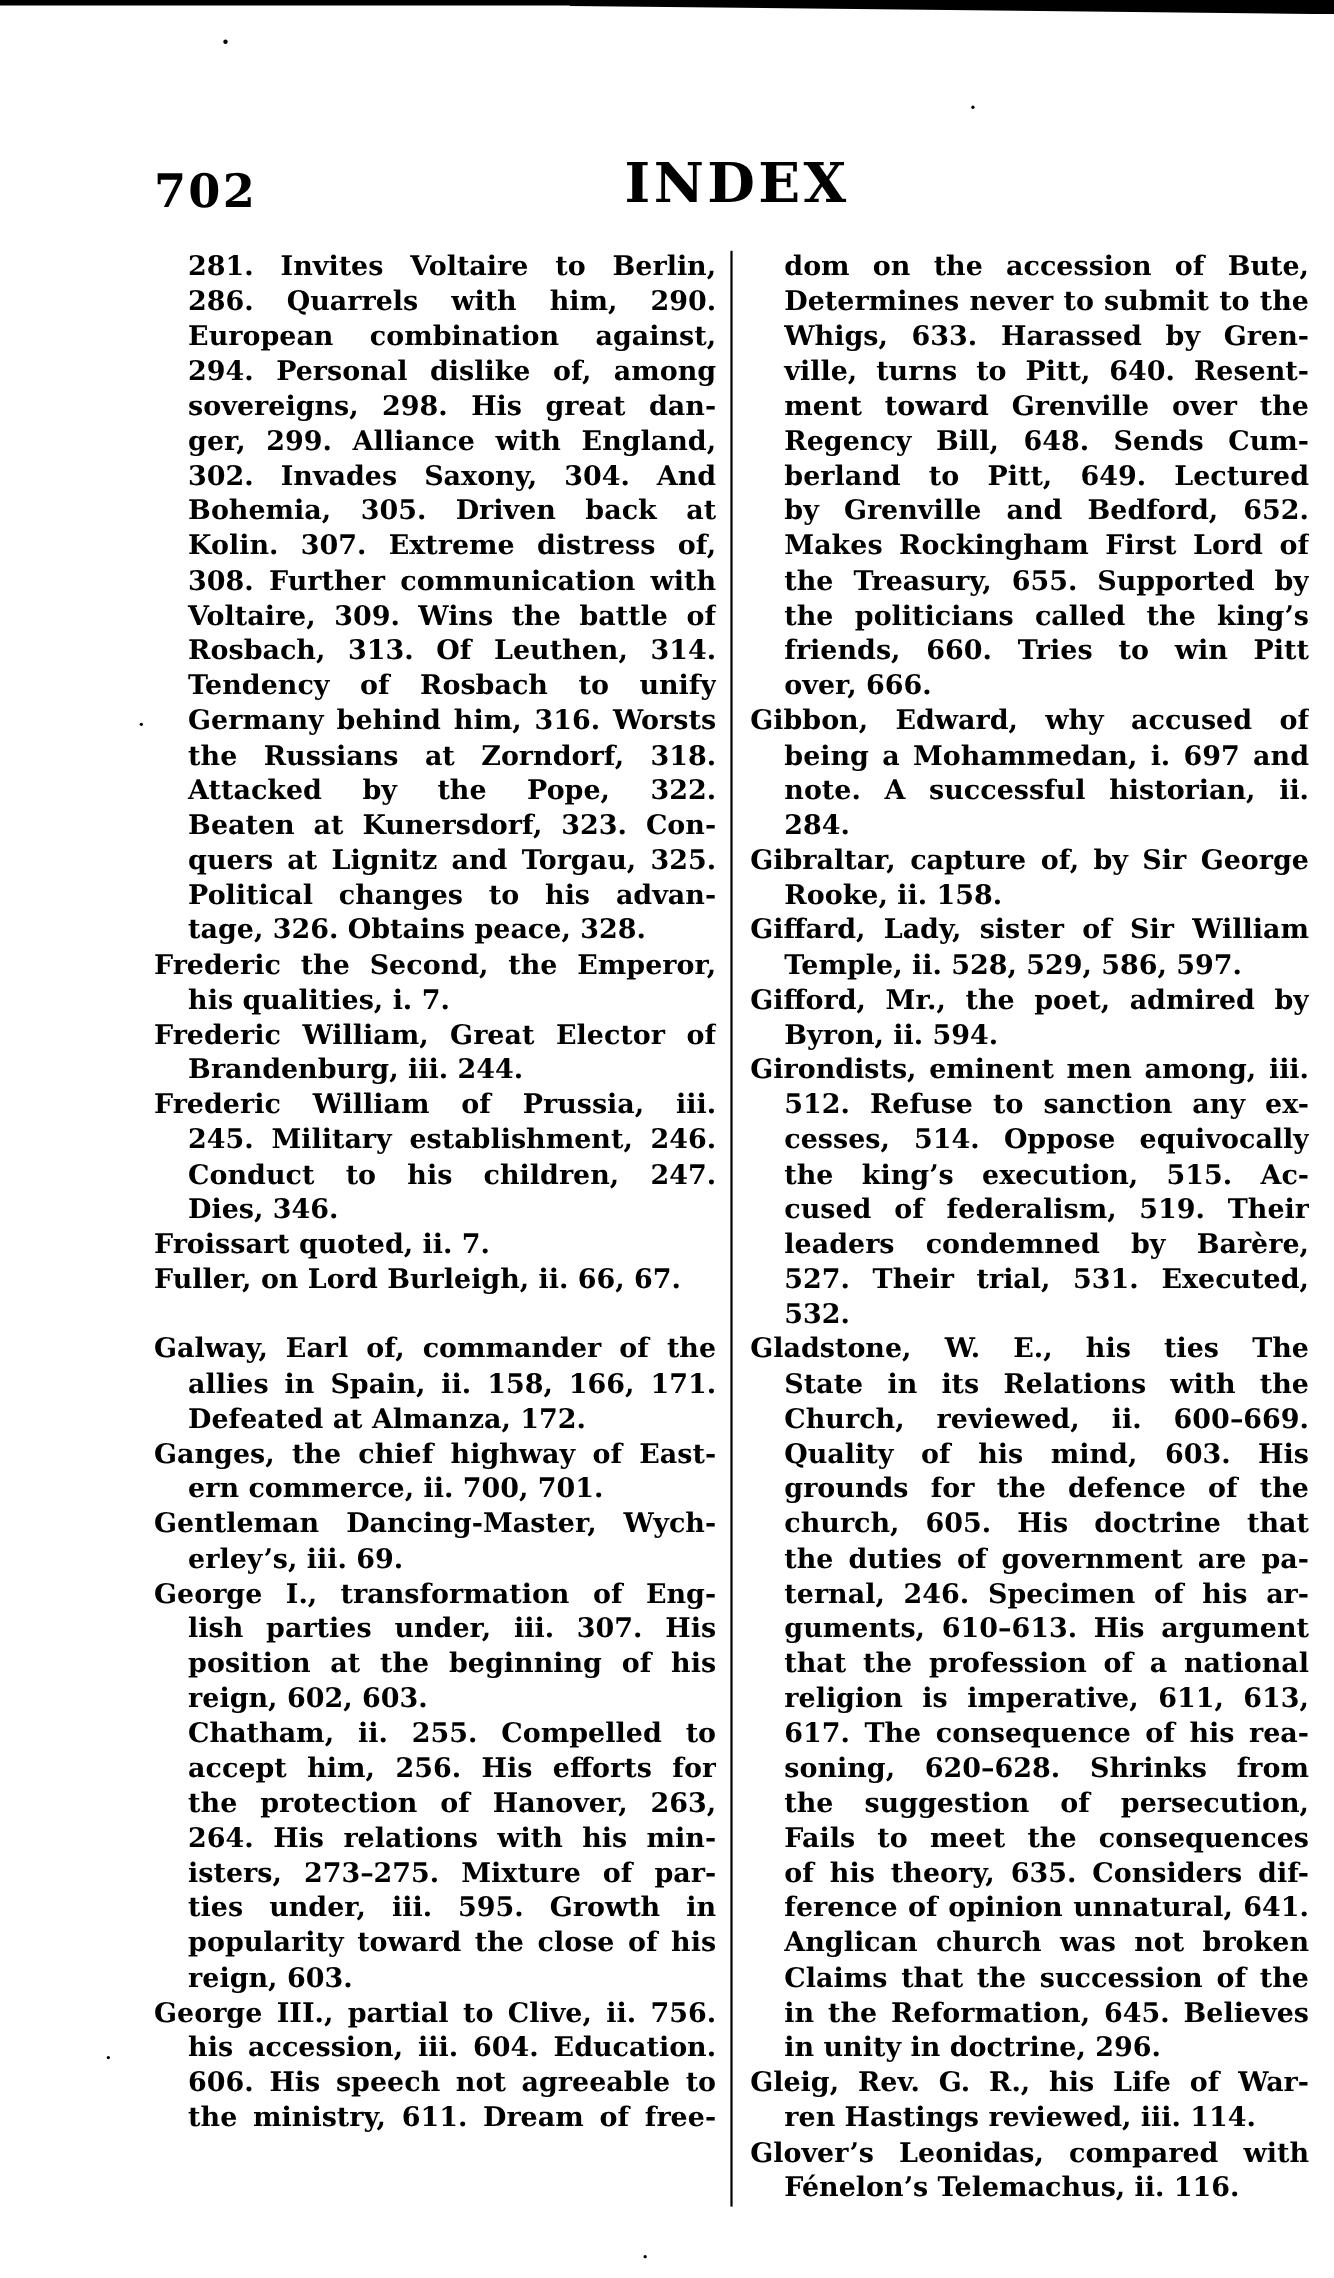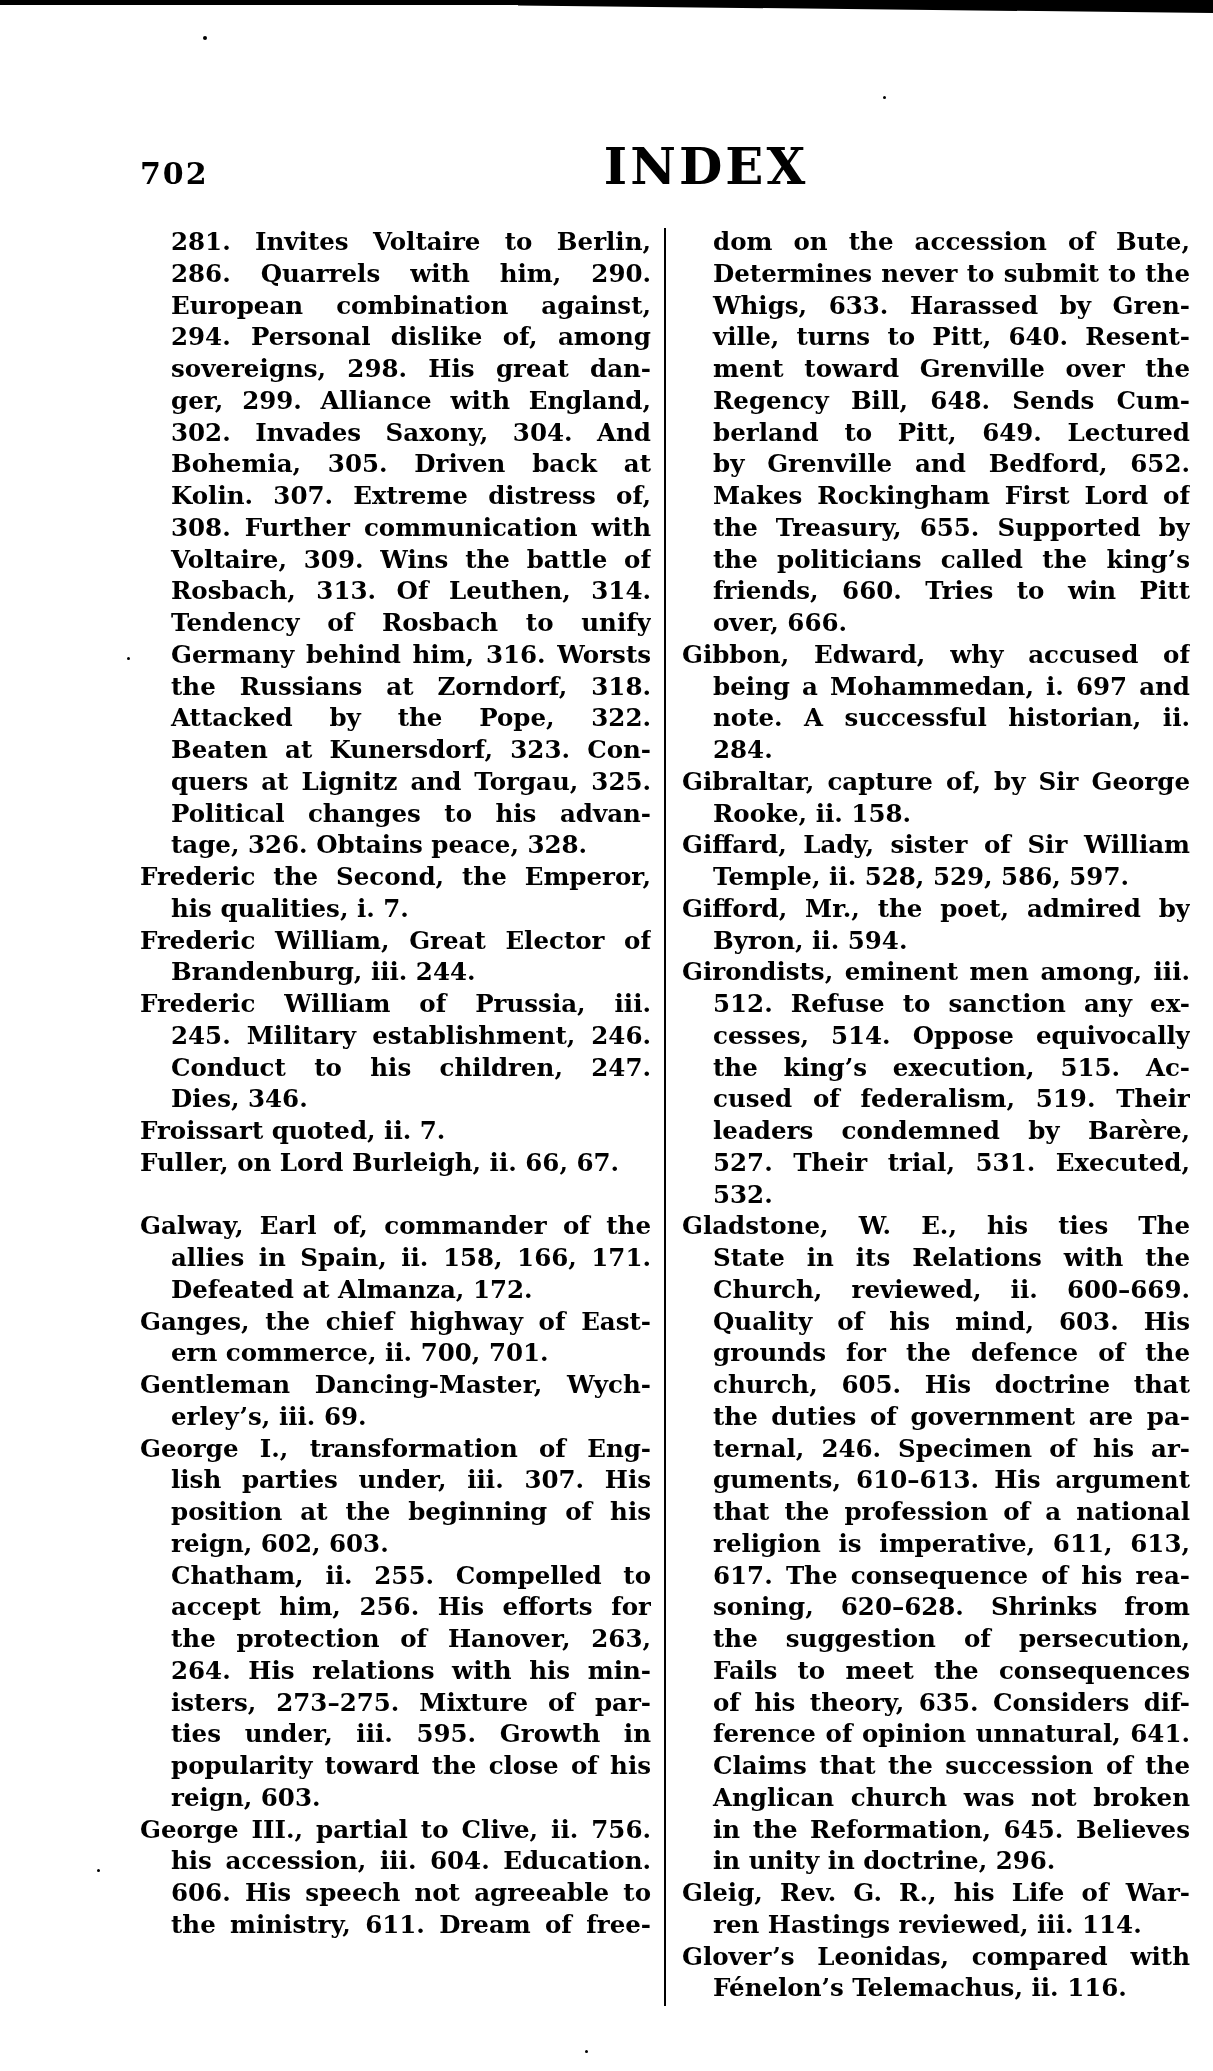--- a/index.html
+++ b/index.html
@@ -14,24 +14,24 @@
   }
   .scan-bar-thick {
     position:absolute; left:518px; top:0; width:695px; height:13px; background:#000;
     clip-path:polygon(0 0, 100% 0, 100% 100%, 0 42%);
   }
   .speck {
     position:absolute; width:4px; height:4px; border-radius:50%; background:#000;
   }
   .pageno {
     position:absolute; left:140px; top:153px;
-    font-size:30px; line-height:42px; font-weight:bold; letter-spacing:2px;
+    font-size:42px; line-height:42px; font-weight:bold; letter-spacing:2px;
   }
   .title {
-    position:absolute; left:706px; top:142px; transform:translateX(-50%);
+    position:absolute; left:670px; top:142px; transform:translateX(-50%);
     font-size:50px; line-height:50px; font-weight:bold; letter-spacing:3px;
   }
   .divider {
     position:absolute; left:664px; top:228px; width:2px; height:1778px; background:#000;
   }
   .col { position:absolute; top:226px; }
   .col-left  { left:140px; width:511px; }
   .col-right { left:682px; width:508px; }
   .line {
     box-sizing:border-box;
@@ -156,21 +156,21 @@
     <div class="line cont just">ternal, 246.  Specimen of his ar-</div>
     <div class="line cont just">guments, 610–613.  His argument</div>
     <div class="line cont just">that the profession of a national</div>
     <div class="line cont just">religion is imperative, 611, 613,</div>
     <div class="line cont just">617.  The consequence of his rea-</div>
     <div class="line cont just">soning, 620–628.  Shrinks from</div>
     <div class="line cont just">the suggestion of persecution, 624.</div>
     <div class="line cont just">Fails to meet the consequences</div>
     <div class="line cont just">of his theory, 635.  Considers dif-</div>
     <div class="line cont just">ference of opinion unnatural, 641.</div>
+    <div class="line cont just">Anglican church was not broken</div>
     <div class="line cont just">Claims that the succession of the</div>
-    <div class="line cont just">Anglican church was not broken</div>
     <div class="line cont just">in the Reformation, 645.  Believes</div>
     <div class="line cont">in unity in doctrine, 296.</div>
     <div class="line entry just">Gleig, Rev. G. R., his Life of War-</div>
     <div class="line cont">ren Hastings reviewed, iii. 114.</div>
     <div class="line entry just">Glover’s Leonidas, compared with</div>
     <div class="line cont">Fénelon’s Telemachus, ii. 116.</div>
   </div>
 
 </body></html>

